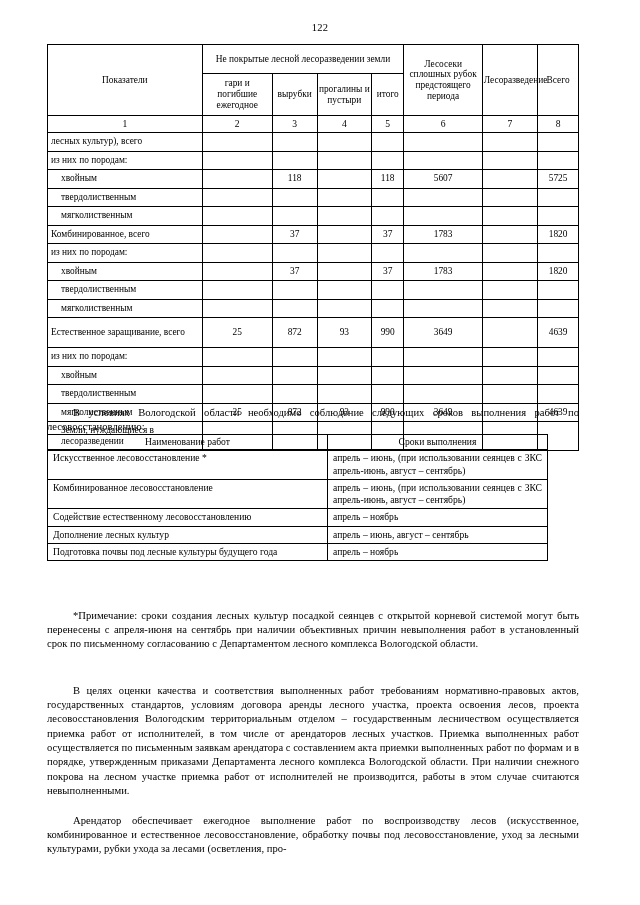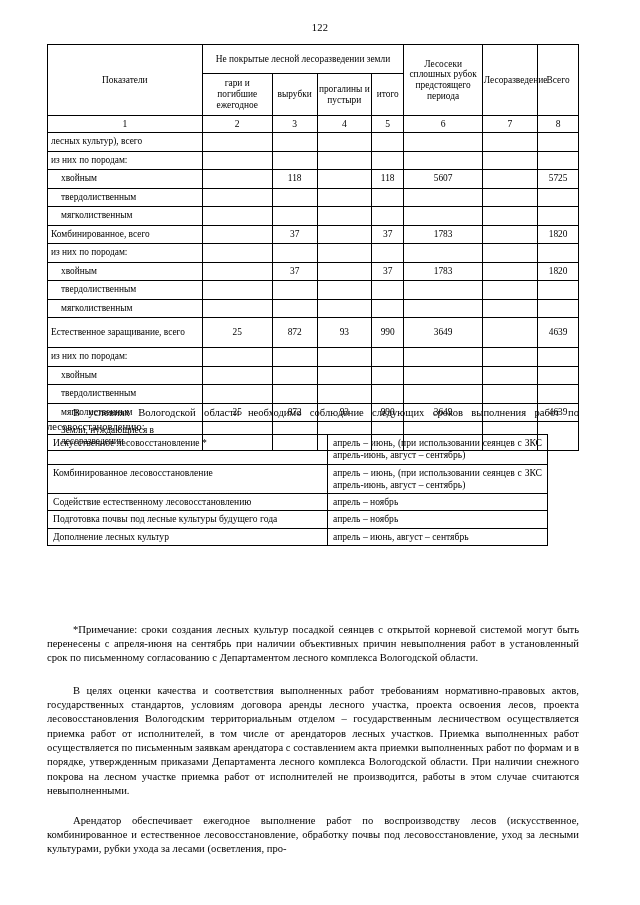--- a/index.html
+++ b/index.html
@@ -121,21 +121,21 @@
     position: absolute;
     left: 47px;
     width: 532px;
     font-size: 10.6px;
     line-height: 1.355;
     text-align: justify;
     text-align-last: left;
     text-indent: 26px;
   }
   #para-intro  { top: 395px; }
-  #para-note   { top: 612px; }
+  #para-note   { top: 598px; }
   #para-body   { top: 673px; }
   #para-last   { top: 803px; }
 </style>
 </head>
 <body>
 
 <div class="page">
 
   <div class="page-number">122</div>
 
@@ -339,38 +339,42 @@
 
   <p class="para" id="para-intro">В условиях Вологодской области необходимо соблюдение следующих сроков выполнения работ по лесовосстановлению:</p>
 
   <table id="terms-table">
     <colgroup>
       <col style="width:280px">
       <col style="width:220px">
     </colgroup>
     <tbody>
       <tr>
+        <td class="head">Наименование работ</td>
+        <td class="head">Сроки выполнения</td>
+      </tr>
+      <tr>
         <td class="name">Искусственное лесовосстановление *</td>
         <td class="term">апрель – июнь, (при использовании сеянцев с ЗКС апрель-июнь, август – сентябрь)</td>
       </tr>
       <tr>
         <td class="name">Комбинированное лесовосстановление</td>
         <td class="term">апрель – июнь, (при использовании сеянцев с ЗКС апрель-июнь, август – сентябрь)</td>
       </tr>
       <tr>
         <td class="name">Содействие естественному лесовосстановлению</td>
         <td class="term nowrapcell">апрель – ноябрь</td>
       </tr>
       <tr>
+        <td class="name">Дополнение лесных культур</td>
+        <td class="term nowrapcell">апрель – июнь, август – сентябрь</td>
+      </tr>
+      <tr>
         <td class="name">Подготовка почвы под лесные культуры будущего года</td>
         <td class="term nowrapcell">апрель – ноябрь</td>
-      </tr>
-      <tr>
-        <td class="name">Дополнение лесных культур</td>
-        <td class="term nowrapcell">апрель – июнь, август – сентябрь</td>
       </tr>
     </tbody>
   </table>
 
   <p class="para" id="para-note">*Примечание: сроки создания лесных культур посадкой сеянцев с открытой корневой системой могут быть перенесены с апреля-июня на сентябрь при наличии объективных причин невыполнения работ в установленный срок по письменному согласованию с Департаментом лесного комплекса Вологодской области.</p>
   <p class="para" id="para-body">В целях оценки качества и соответствия выполненных работ требованиям нормативно-правовых актов, государственных стандартов, условиям договора аренды лесного участка, проекта освоения лесов, проекта лесовосстановления Вологодским территориальным отделом – государственным лесничеством осуществляется приемка работ от исполнителей, в том числе от арендаторов лесных участков. Приемка выполненных работ осуществляется по письменным заявкам арендатора с составлением акта приемки выполненных работ по формам и в порядке, утвержденным приказами Департамента лесного комплекса Вологодской области. При наличии снежного покрова на лесном участке приемка работ от исполнителей не производится, работы в этом случае считаются невыполненными.</p>
   <p class="para" id="para-last">Арендатор обеспечивает ежегодное выполнение работ по воспроизводству лесов (искусственное, комбинированное и естественное лесовосстановление, обработку почвы под лесовосстановление, уход за лесными культурами, рубки ухода за лесами (осветления, про-</p>
 
 </div>
 

